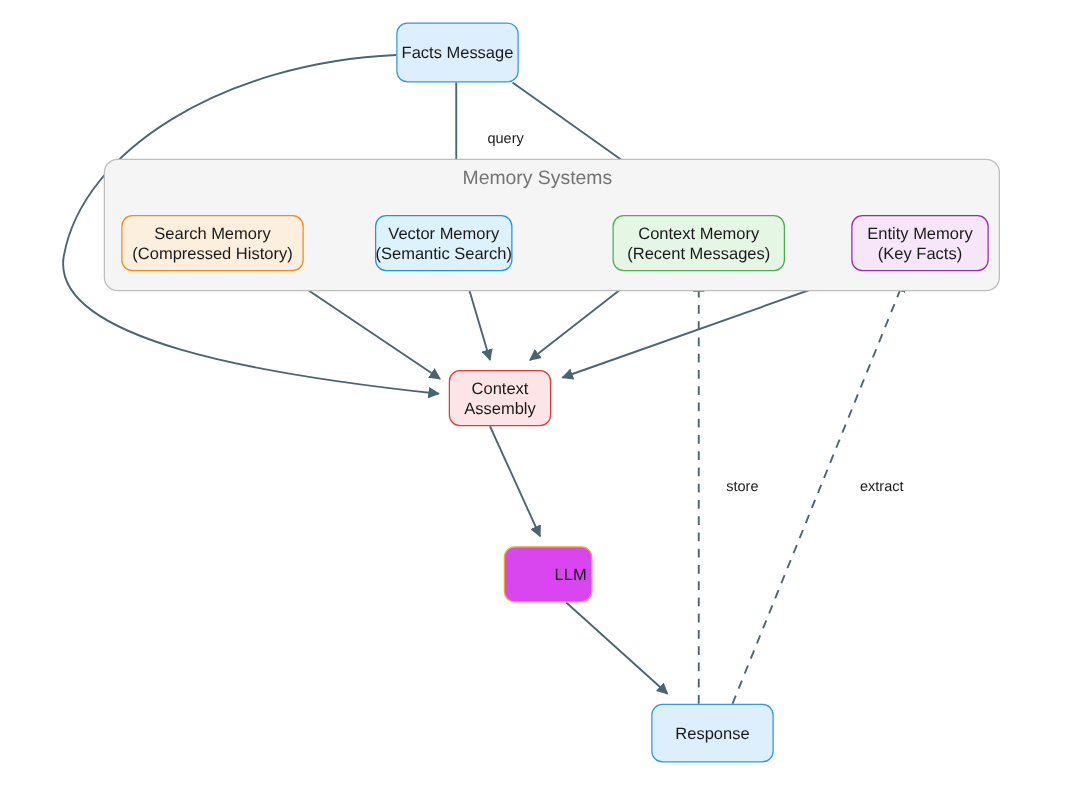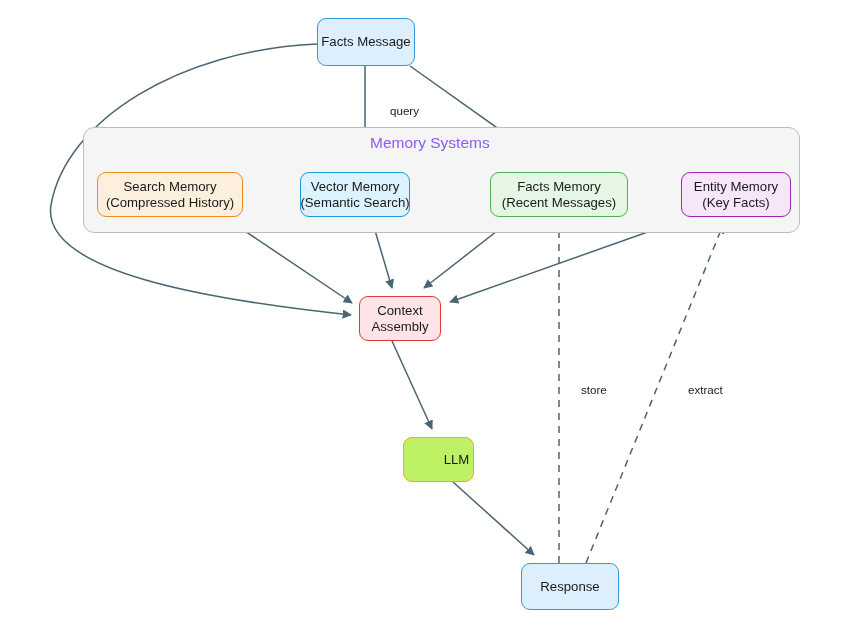--- a/index.html
+++ b/index.html
@@ -46,21 +46,21 @@
     position: absolute;
     box-sizing: border-box;
     border: 1.4px solid #bdbdbd;
     background: #f5f5f5;
     border-radius: 11px;
     z-index: 1;
   }
   .cluster-title {
     position: absolute;
     font-size: 15.5px;
-    color: #8b5cf6;
+    color: #737373;
     white-space: nowrap;
     z-index: 2;
   }
   .edge-label {
     position: absolute;
     font-size: 11.6px;
     color: #1a1a1a;
     background: transparent;
     white-space: nowrap;
     z-index: 4;
@@ -119,35 +119,35 @@
     <span class="ln">Search Memory</span>
     <span class="ln">(Compressed History)</span>
   </div>
 
   <div class="node" style="left:300px; top:172px; width:110px; height:45px; border-color:#2196d8; background:#dcf2fc;">
     <span class="ln">Vector Memory</span>
     <span class="ln">(Semantic Search)</span>
   </div>
 
   <div class="node" style="left:490px; top:172px; width:138px; height:45px; border-color:#4caf50; background:#e5f7e4;">
-    <span class="ln">Facts Memory</span>
+    <span class="ln">Context Memory</span>
     <span class="ln">(Recent Messages)</span>
   </div>
 
   <div class="node" style="left:359px; top:296px; width:82px; height:45px; border-color:#e53935; background:#fde5e7;">
     <span class="ln">Context</span>
     <span class="ln">Assembly</span>
   </div>
 
   <div class="node" style="left:681px; top:172px; width:110px; height:45px; border-color:#9c27b0; background:#f7e6fa;">
     <span class="ln">Entity Memory</span>
     <span class="ln">(Key Facts)</span>
   </div>
 
-  <div class="node" style="left:403px; top:437px; width:71px; height:45px; border-color:#f5a623; background:#bef264;padding-left:36px;">
+  <div class="node" style="left:403px; top:437px; width:71px; height:45px; border-color:#f5a623; background:#d946ef;padding-left:36px;">
     <span class="ln">LLM</span>
   </div>
 
   <div class="node" style="left:521px; top:563px; width:98px; height:47px; border-color:#3399dd; background:#ddeefc;">
     <span class="ln">Response</span>
   </div>
 
   <div class="edge-label" style="left:366px; top:104px;">query</div>
   <div class="edge-label" style="left:557px; top:383px;">store</div>
   <div class="edge-label" style="left:664px; top:383px;text-align:center;">extract</div>

